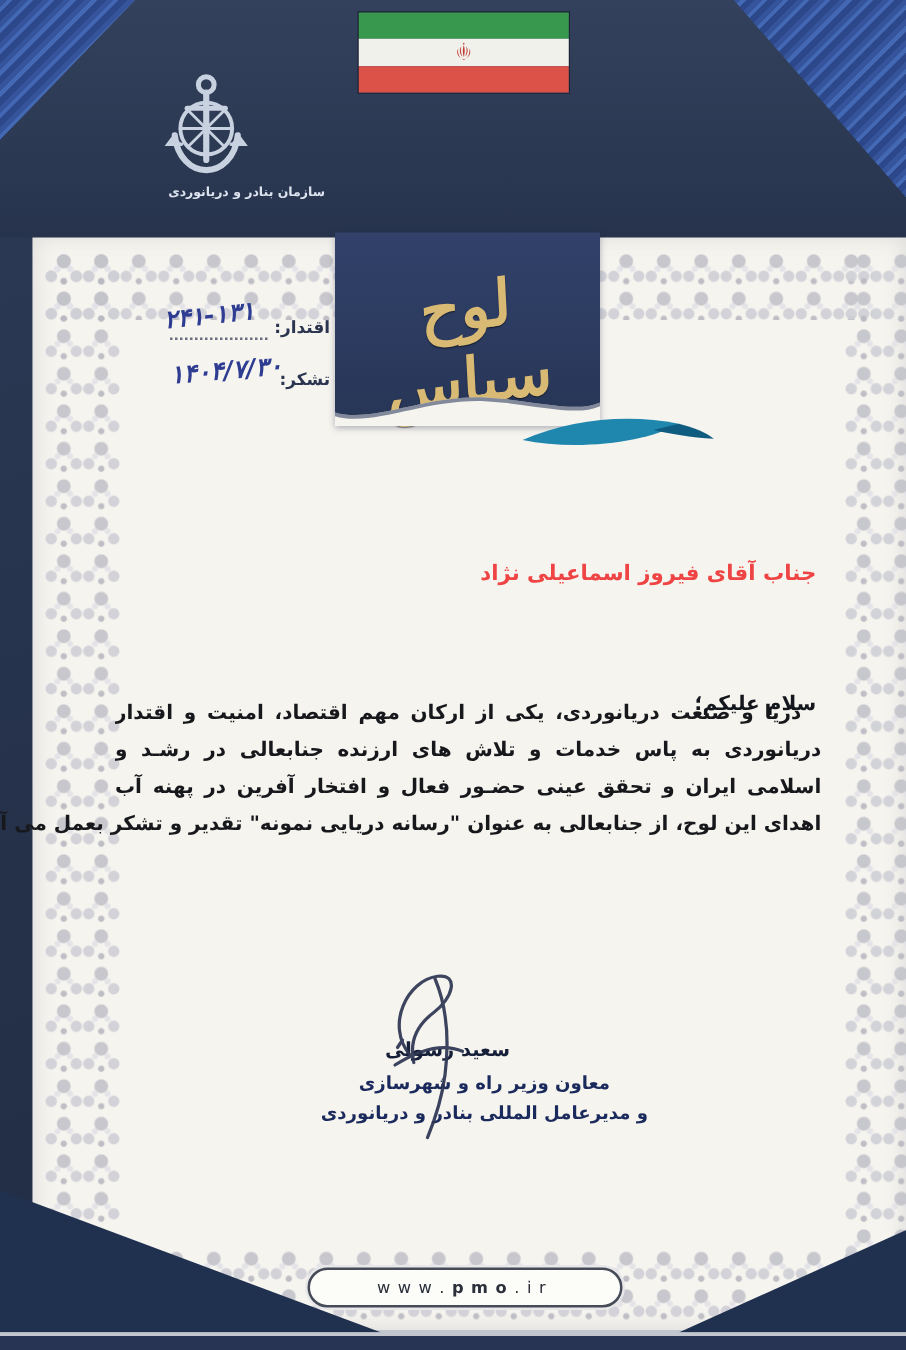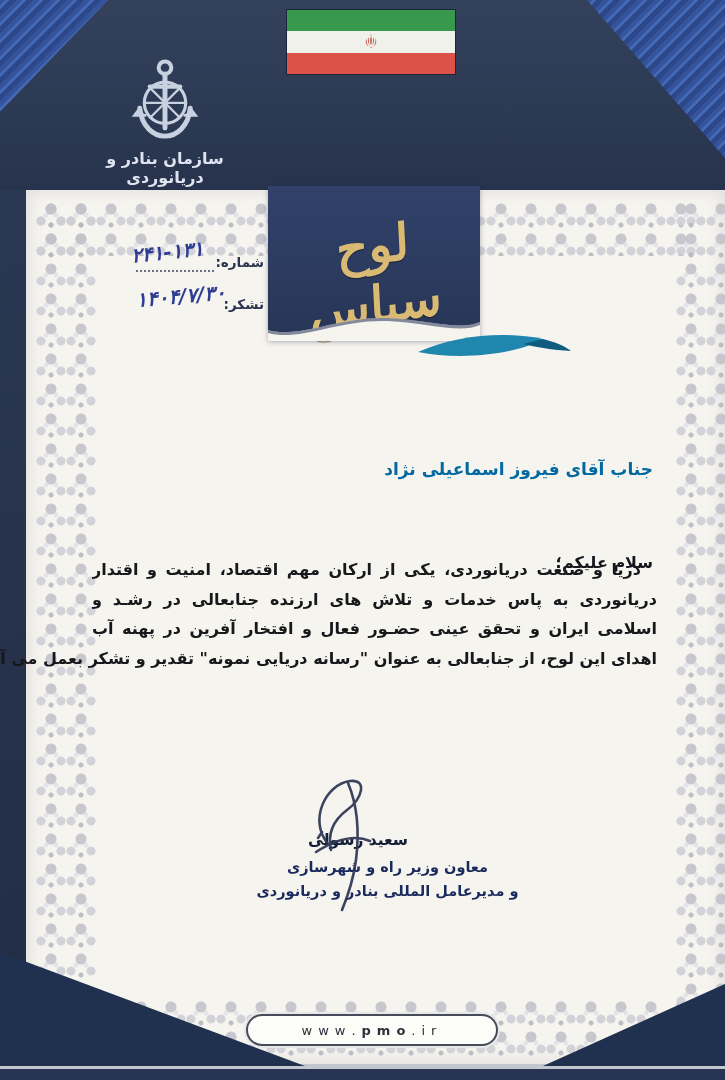--- a/index.html
+++ b/index.html
@@ -15,21 +15,21 @@
   .corner-tl{left:0;top:0;width:108px;height:112px;clip-path:polygon(0 0,100% 0,0 100%);}
   .corner-tr{right:0;top:0;width:138px;height:158px;clip-path:polygon(0 0,100% 0,100% 100%);}
   
   .flag{left:287px;top:10px;width:168px;height:64px;box-shadow:0 0 0 1px #1c2538;z-index:3;}
   .flag .stripe{width:100%;height:21.3px;}
   .flag .green{background:#37984e;}
   .flag .white{background:#f1f1ec;display:flex;align-items:center;justify-content:center;}
   .flag .red{background:#dc5148;}
   
   .pmo-logo{left:70px;top:56px;width:190px;text-align:center;z-index:3;color:#c9d2e0;}
-  .pmo-logo .label{margin-top:3px;font-size:16px;font-weight:bold;color:#dde4f0;direction:rtl;}
+  .pmo-logo .label{margin-top:3px;font-size:10px;font-weight:bold;color:#dde4f0;direction:rtl;text-align:right;}
   
   .gov-logo{left:518px;top:64px;width:164px;text-align:center;z-index:3;}
   .gov-logo .title{margin-top:3px;font-size:12.5px;font-weight:bold;color:#e9eef7;direction:rtl;}
   .gov-logo .subtitle{margin-top:2px;font-size:7.5px;color:#a4afc4;direction:rtl;}
   
   .paper{left:26px;top:188px;width:699px;height:876px;background:#f6f4ef;z-index:1;box-shadow:inset 0 0 18px rgba(90,95,110,.18);}
   .ornament{z-index:2;opacity:.9;
     background-image:
       radial-gradient(circle 6px at 15px 9px,  #c3c3ca 0 5px, rgba(0,0,0,0) 6px),
       radial-gradient(circle 4px at 5px 21px,  #cfcfd6 0 4px, rgba(0,0,0,0) 5px),
@@ -50,21 +50,21 @@
     text-shadow:0 1px 1px rgba(0,0,0,.45);direction:rtl;}
   .banner-wave{position:absolute;left:0;bottom:-1px;width:212px;height:40px;}
   .swoosh{left:415px;top:330px;width:158px;height:34px;z-index:3;}
   
   .meta{left:44px;top:240px;width:220px;height:100px;z-index:4;direction:rtl;}
   .meta-label{position:absolute;font-size:13.5px;font-weight:bold;color:#2b3550;}
   .dots{position:absolute;border-bottom:2px dotted #6a6f80;width:78px;height:1px;}
   .hand{position:absolute;direction:ltr;unicode-bidi:isolate;color:#2e3d92;font-size:20px;font-weight:bold;font-style:italic;letter-spacing:2px;}
   
   .rtl{direction:rtl;}
-  .recipient{right:72px;top:459px;z-index:4;font-size:17px;font-weight:bold;color:#0369a1;}
+  .recipient{right:72px;top:449px;z-index:4;font-size:17px;font-weight:bold;color:#ef4444;}
   .greeting{right:72px;top:553px;z-index:4;font-size:16px;font-weight:bold;color:#13161d;}
   .body-text{left:92px;top:555px;width:565px;z-index:4;font-size:16px;font-weight:bold;color:#17181c;line-height:29.5px;}
   .body-line{direction:rtl;text-align:right;white-space:nowrap;}
   .body-line.just{white-space:normal;text-align:justify;text-align-last:justify;height:29.5px;overflow:hidden;}
   .body-line.indent{text-indent:16px;}
   
   .sig-scribble{left:296px;top:772px;width:135px;height:140px;z-index:5;}
   .sig-name{left:288px;top:831px;width:140px;text-align:center;z-index:4;font-size:15.5px;font-weight:bold;color:#161f38;}
   .sig-title{left:235px;width:305px;text-align:center;z-index:4;font-size:14.5px;font-weight:bold;color:#1b2a5c;}
   .sig-t1{top:859px;}
@@ -144,21 +144,21 @@
     <path d="M0 40 L0 29 C30 38 72 15 120 17 C160 19 192 30 212 21 L212 40 Z" fill="#f6f4ef"></path>
     <path d="M0 29 C30 38 72 15 120 17 C160 19 192 30 212 21 L212 24 C192 33 160 22 120 20 C72 18 30 41 0 32 Z" fill="#223153" opacity="0.55"></path>
   </svg>
 </div>
 <svg class="abs swoosh" viewBox="0 0 158 34" aria-hidden="true">
   <path d="M3 22 C42 5 88 1 128 9 C103 24 46 31 3 22 Z" fill="#1f86ae"></path>
   <path d="M128 9 C140 12 150 16 156 21 C138 20 120 17 108 14 Z" fill="#0f5c80"></path>
 </svg>
 
 <div class="abs meta">
-  <span class="meta-label" style="right:0;top:14px;">شماره:</span>
+  <span class="meta-label" style="right:0;top:14px;">اقتدار:</span>
   <span class="dots" style="right:50px;top:29px;"></span>
   <span class="hand" style="right:60px;top:0;transform:rotate(-6deg);">۲۴۱-۱۳۱</span>
   <span class="meta-label" style="right:0;top:56px;">تشکر:</span>
   <span class="hand" style="right:38px;top:44px;transform:rotate(-5deg);">۱۴۰۴/۷/۳۰</span>
 </div>
 
 <div class="abs rtl recipient">جناب آقای فیروز اسماعیلی نژاد</div>
 <div class="abs rtl greeting">سلام علیکم؛</div>
 
 <div class="abs body-text">

